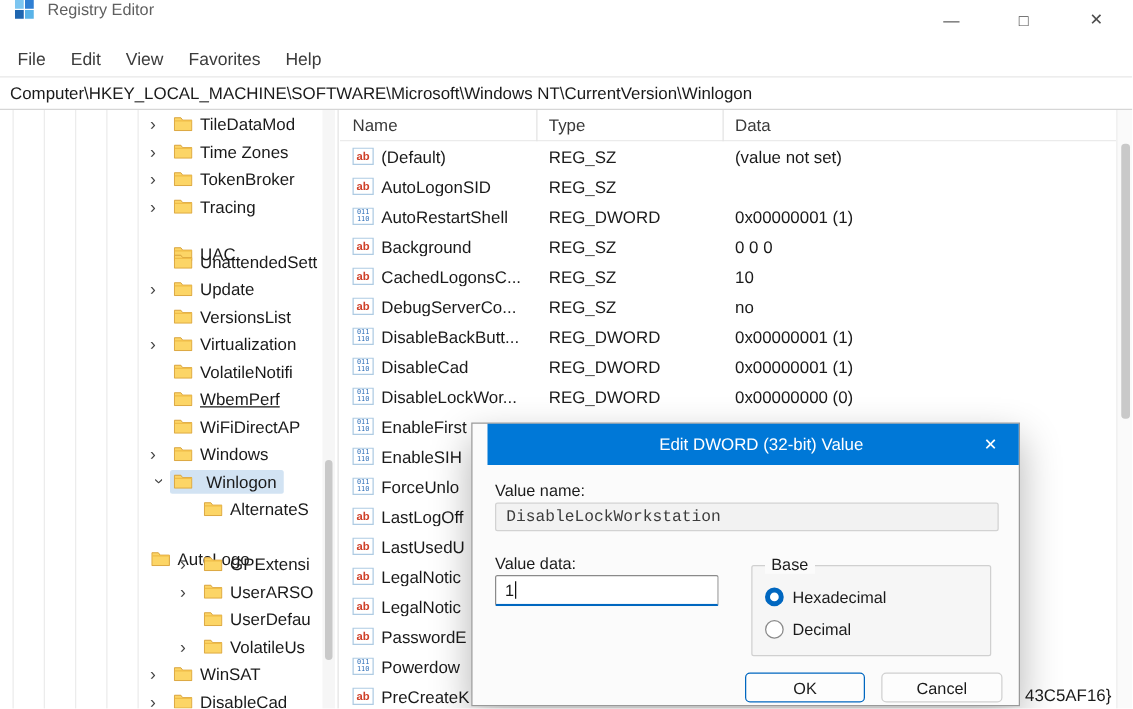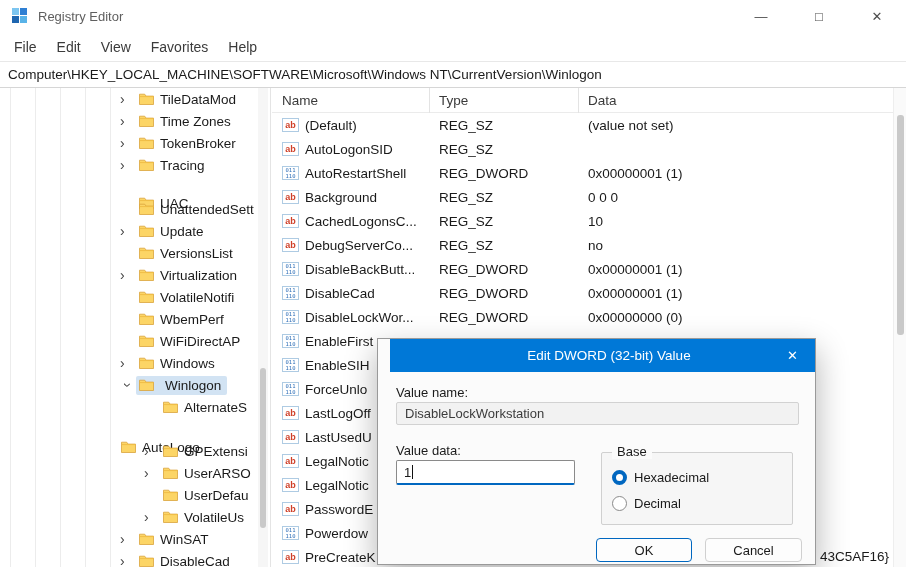--- a/index.html
+++ b/index.html
@@ -1,21 +1,21 @@
 <!DOCTYPE html>
 <html style="--accent: #0067c0; --dlgtitle: #0078d7; --sel: #d2e3f3; --str: #cf4029; --dw: #2f6fb8;"><head>
 <meta charset="utf-8">
 <style>
   * { margin:0; padding:0; box-sizing:border-box; }
   html,body { background:#fff; }
   body { font-family:"Liberation Sans","DejaVu Sans",sans-serif; font-size:13px; color:#1a1a1a; }
   .window { position:relative; width:906px; height:567px; background:#fff; overflow:hidden; }
 
   
-  .titlebar { position:absolute; top:0; left:0; right:0; height:32px; background:#fff; display:flex; align-items:center; }
+  .titlebar { position:absolute; top:0; left:0; right:0; height:32px; background:#fff; display:flex; }
   .app-icon { width:16px; height:16px; margin-left:12px; position:relative; flex:none; }
   .app-icon i { position:absolute; width:7px; height:7px; }
   .app-icon .c1 { left:0; top:0; background:#7cc5f0; }
   .app-icon .c2 { left:8px; top:0; background:#2f7fd3; }
   .app-icon .c3 { left:0; top:8px; background:#1f66b0; }
   .app-icon .c4 { left:8px; top:8px; background:#59b3e8; }
   .title-text { margin-left:10px; color:#5f5f5f; font-size:13px; }
   .win-controls { position:absolute; right:0; top:0; height:32px; display:flex; }
   .win-btn { width:58px; height:32px; display:flex; align-items:center; justify-content:center; color:#4d4d4d; font-size:13px; }
 
@@ -67,21 +67,21 @@
   .list-thumb { position:absolute; left:3px; width:7px; top:27px; height:220px; background:#c9c9c9; border-radius:3px; }
 
   
   .dialog { position:absolute; left:377px; top:338px; width:439px; height:227px; background:#fbfbfb; border:1px solid #999; box-shadow:0 12px 30px rgba(0,0,0,.30); z-index:10; }
   .dlg-title { position:absolute; top:0; left:12px; right:0; height:33px; background:var(--dlgtitle,#0078d7); display:flex; align-items:center;justify-content:center; }
   .dlg-title-text { color:#fff; font-size:13.5px; margin-left:13px; }
   .dlg-close { position:absolute; right:0; top:0; width:45px; height:33px; display:flex; align-items:center; justify-content:center; color:#fff; font-size:13px; }
   .dlg-body { position:absolute; top:33px; left:0; right:0; bottom:0; }
   .dlg-label { position:absolute; font-size:13px; color:#1b1b1b; }
   .lbl-vname { left:18px; top:13px; }
-  .vname-field { position:absolute; left:18px; top:30px; width:403px; height:23px; background:#f2f2f2; border:1px solid #d2d2d2; border-radius:2px; display:flex; align-items:center; padding-left:8px; font-size:13px; color:#3c3c3c; }
+  .vname-field { position:absolute; left:18px; top:30px; width:403px; height:23px; background:#f2f2f2; border:1px solid #d2d2d2; border-radius:2px; display:flex; align-items:center; padding-left:8px; font-size:13px; color:#3c3c3c;font-family:Liberation Mono, monospace; }
   .lbl-vdata { left:18px; top:71px; }
   .vdata-input { position:absolute; left:18px; top:88px; width:179px; height:25px; background:#fff; border:1px solid #8a8a8a; border-bottom:2px solid var(--accent,#0067c0); border-radius:2px; display:flex; align-items:center; padding-left:7px; font-size:13px; }
   .caret { display:inline-block; width:1px; height:14px; background:#111; margin-left:1px; }
   .base-group { position:absolute; left:223px; top:80px; width:192px; height:73px; background:#f6f6f6; border:1px solid #d0d0d0; border-radius:2px; }
   .base-legend { position:absolute; top:-9px; left:10px; background:#fbfbfb; padding:0 5px; font-size:13px; color:#1b1b1b; }
   .radio-list { position:absolute; top:11px; left:10px; right:4px; }
   .radio-row { display:flex; align-items:center; gap:7px; height:26px; }
   .radio { width:15px; height:15px; border-radius:50%; background:#fff; border:1px solid #8a8a8a; flex:none; }
   .radio.on { border:4.5px solid var(--accent,#0067c0); }
   .radio-label { font-size:13px; color:#1a1a1a; }
@@ -248,21 +248,21 @@
           <span class="tree-entry">
             <span class="folder-icon">
               <svg width="15" height="12" viewBox="0 0 15 12">
                 <path d="M0.5 1.2 h5.2 l1.4 1.9 h7.4 v8.4 h-14 z" fill="#fcd566" stroke="#d9a33c" stroke-width="0.8"></path>
                 <path d="M0.9 3.6 h13.6" stroke="#f0bd47" stroke-width="1"></path>
               </svg>
             </span>
             <span class="tree-label">VolatileNotifi</span>
           </span>
         </div>
-        <div class="tree-item" style="top: 220px; padding-left: 120px;">
+        <div class="tree-item" style="top: 220px; padding-left: 120px; text-decoration: underline;">
           <span class="chevron"></span>
           <span class="tree-entry">
             <span class="folder-icon">
               <svg width="15" height="12" viewBox="0 0 15 12">
                 <path d="M0.5 1.2 h5.2 l1.4 1.9 h7.4 v8.4 h-14 z" fill="#fcd566" stroke="#d9a33c" stroke-width="0.8"></path>
                 <path d="M0.9 3.6 h13.6" stroke="#f0bd47" stroke-width="1"></path>
               </svg>
             </span>
             <span class="tree-label">WbemPerf</span>
           </span>

